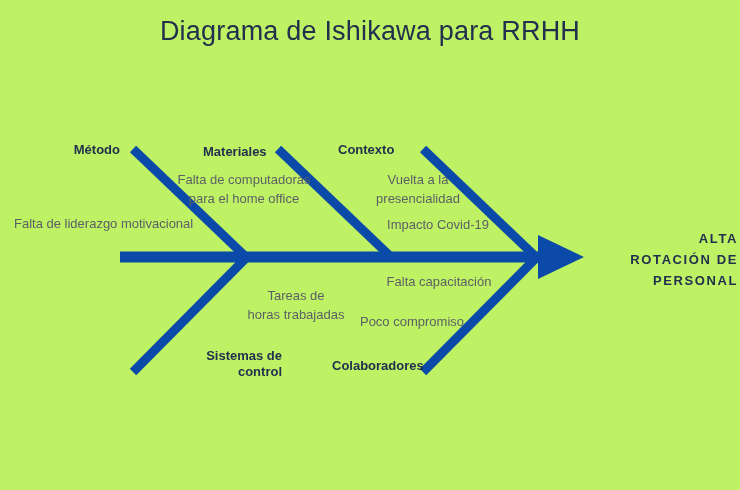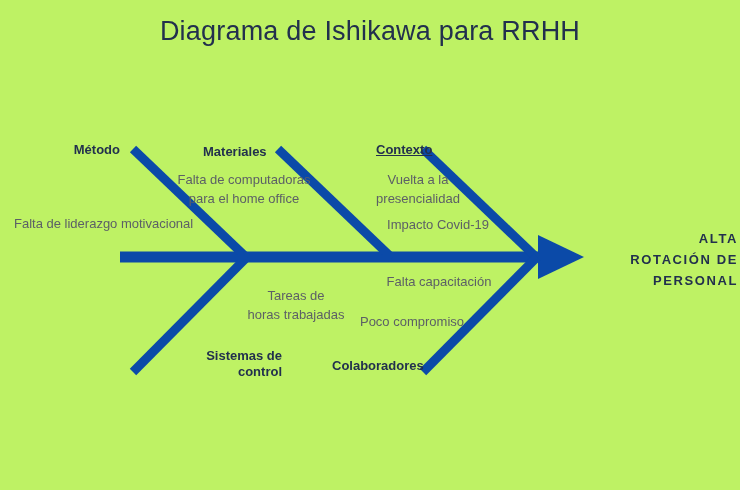--- a/index.html
+++ b/index.html
@@ -103,21 +103,21 @@
     <div class="title" style="color: rgb(34, 48, 77);">Diagrama de Ishikawa para
 RRHH</div>
 
     <div class="cat-label align-right" style="left: 10px; top: 142px; width: 110px; color: rgb(34, 48, 77);">Método</div>
     <div class="cause-label align-left" style="left: 14px; top: 214px; width: 230px; color: rgb(92, 96, 102);">Falta de liderazgo motivacional</div>
 
     <div class="cat-label align-left" style="left: 203px; top: 144px; width: 110px; color: rgb(34, 48, 77);">Materiales</div>
     <div class="cause-label align-center" style="left: 172px; top: 170px; width: 144px; color: rgb(92, 96, 102);">Falta de computadoras
 para el home office</div>
 
-    <div class="cat-label align-left" style="left: 376px; top: 142px; width: 110px; color: rgb(34, 48, 77); text-decoration: underline;">Contexto</div>
+    <div class="cat-label align-left" style="left: 338px; top: 142px; width: 110px; color: rgb(34, 48, 77);">Contexto</div>
     <div class="cause-label align-center" style="left: 358px; top: 170px; width: 120px; color: rgb(92, 96, 102);">Vuelta a la
 presencialidad</div>
     <div class="cause-label align-center" style="left: 378px; top: 215px; width: 120px; color: rgb(92, 96, 102);">Impacto Covid-19</div>
 
     <div class="cat-label align-right" style="left: 170px; top: 348px; width: 112px; color: rgb(34, 48, 77);">Sistemas de
 control</div>
     <div class="cause-label align-center" style="left: 232px; top: 286px; width: 128px; color: rgb(92, 96, 102);">Tareas de
 horas trabajadas</div>
 
     <div class="cat-label align-left" style="left: 332px; top: 358px; width: 130px; color: rgb(34, 48, 77);">Colaboradores</div>

